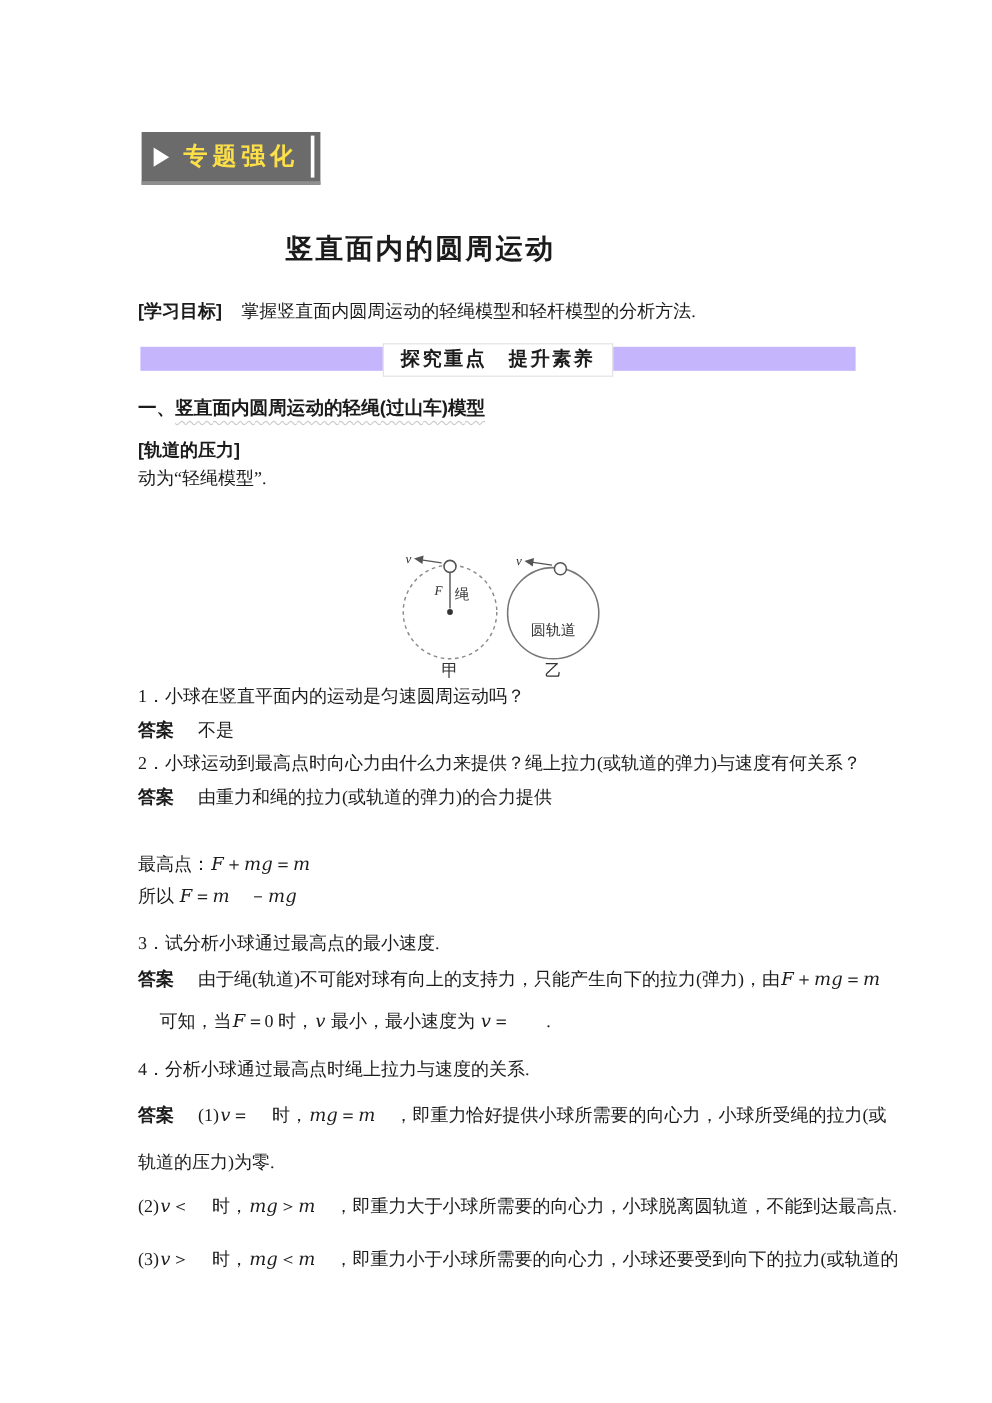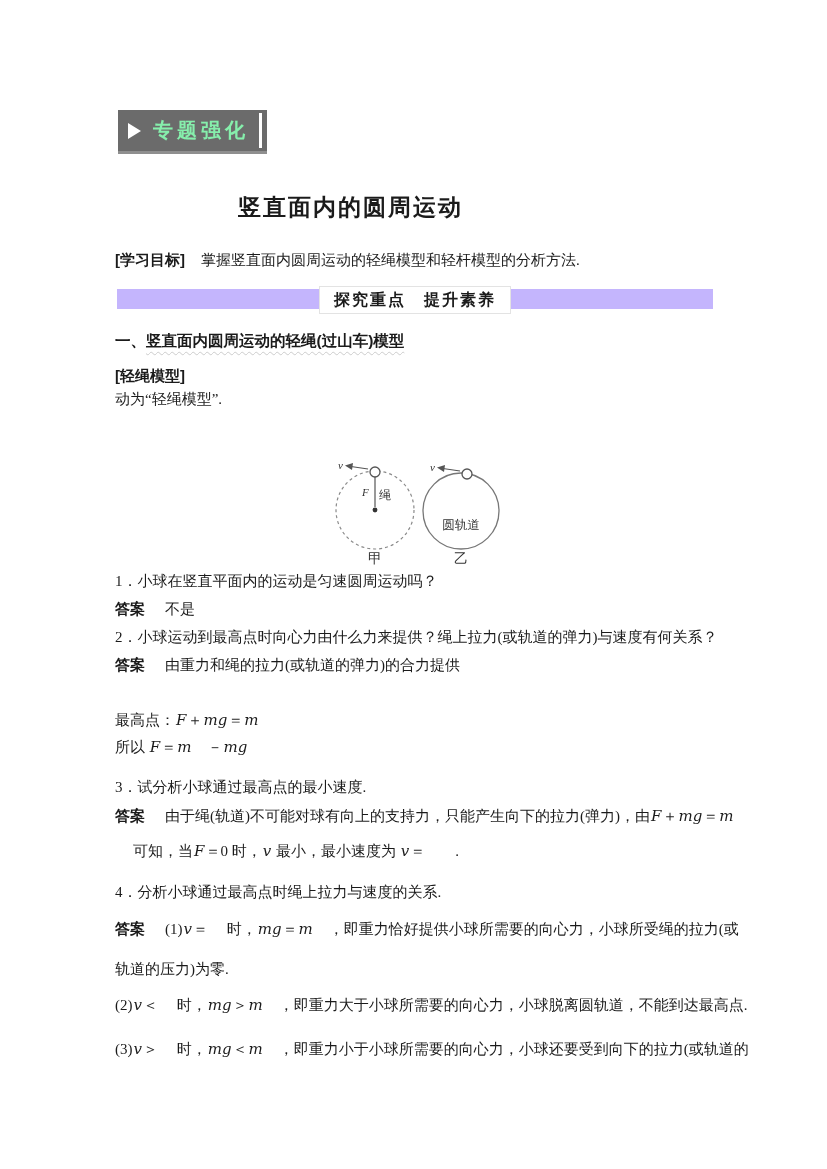--- a/index.html
+++ b/index.html
@@ -5,21 +5,21 @@
   html,body{margin:0;padding:0;}
   body{
     width:827px;height:1169px;background:#ffffff;position:relative;overflow:hidden;
     font-family:"Liberation Serif","DejaVu Serif",serif;color:#1b1b1b;
   }
   .sans{font-family:"Liberation Sans","DejaVu Sans",sans-serif;}
   .abs{position:absolute;left:115px;width:620px;font-size:15px;line-height:22px;white-space:nowrap;}
 
   
   .badge{
-    position:absolute;left:118px;top:110px;background:#6b6b6b;color:#86efac;
+    position:absolute;left:118px;top:110px;background:#6b6b6b;color:#fde047;
     display:flex;align-items:center;padding:7px 18px 7px 10px;
     font-weight:bold;font-size:20px;letter-spacing:4px;
     border-bottom:3px solid #8f8f8f;
   }
   .badge .tri{width:0;height:0;border-left:13px solid #ffffff;border-top:8px solid transparent;border-bottom:8px solid transparent;margin-right:12px;}
   .badge .stripe{position:absolute;right:5px;top:3px;bottom:3px;width:3px;background:#ffffff;}
 
   .title{position:absolute;left:0;top:192px;width:701px;text-align:center;font-size:23px;font-weight:bold;letter-spacing:2px;}
 
   .objective{top:249px;}
@@ -62,21 +62,21 @@
 </div>
 
 <div class="banner">
   <span class="hl sans">探究重点　提升素养</span>
 </div>
 
 <div class="abs heading sans">
   <span>一、</span><span class="wavy">竖直面内圆周运动的轻绳(过山车)模型</span>
 </div>
 
-<div class="abs lead sans">[轻绳模型]</div>
+<div class="abs lead sans">[轨道的压力]</div>
 
 <div class="abs intro">
   <div>动为“轻绳模型”.</div>
 </div>
 
 <svg class="fig" width="200" height="106" viewBox="0 0 200 106">
 
   <g>
     <circle cx="57" cy="50" r="39" fill="none" stroke="#8a8a8a" stroke-width="1.2" stroke-dasharray="3,3"></circle>
     <circle cx="57" cy="50" r="2.4" fill="#333"></circle>

